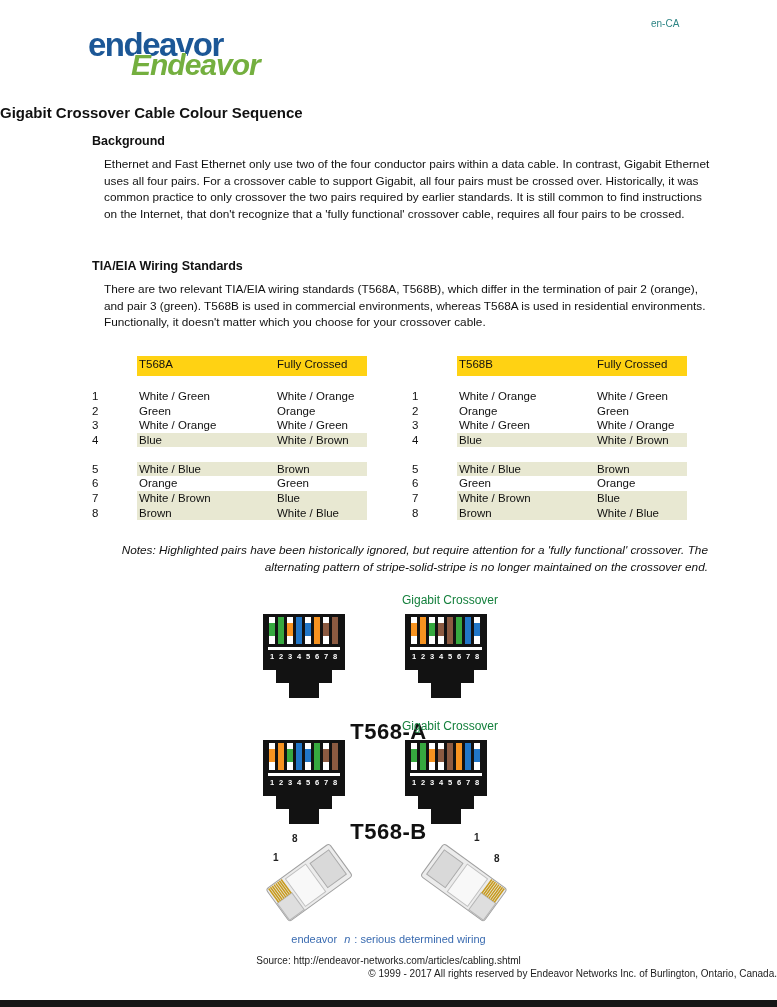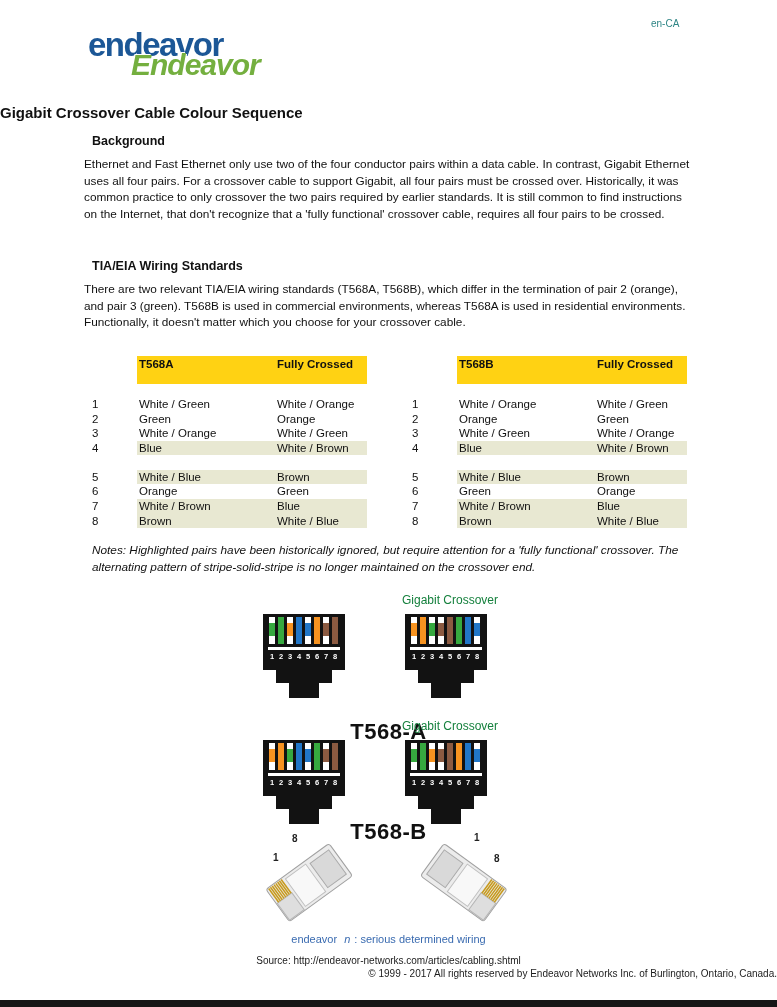--- a/index.html
+++ b/index.html
@@ -10,33 +10,33 @@
   }
   
   .locale{position:absolute;left:651px;top:18px;font-size:10px;color:var(--teal,#2e8585);text-decoration:none;}
   
   .logo{position:absolute;left:88px;top:26px;width:200px;height:58px;cursor:pointer;}
   .logo .l1{position:absolute;left:0;top:0;font-size:33px;font-weight:800;letter-spacing:-1.5px;color:var(--logo-blue,#1c5796);}
   .logo .l2{position:absolute;left:43px;top:22px;font-size:30px;font-weight:800;font-style:italic;letter-spacing:-1px;color:var(--logo-green,#74af3f);text-shadow:1px 1px 0 #fff,-1px -1px 0 #fff;}
   
   .title{position:absolute;left:0;top:104px;width:777px;font-size:15px;font-weight:bold;}
   .h2{position:absolute;left:92px;font-size:12.5px;font-weight:bold;}
-  .para{position:absolute;left:84px;width:614px;font-size:11.8px;line-height:16.6px;}
+  .para{position:absolute;left:104px;width:614px;font-size:11.8px;line-height:16.6px;}
   .h-bg{top:134px;}
   .p-bg{top:156px;}
   .h-std{top:259px;}
   .p-std{top:281px;}
-  .notes{position:absolute;left:92px;top:542px;width:616px;font-size:11.8px;line-height:16.6px;font-style:italic;}
+  .notes{position:absolute;left:92px;top:542px;width:616px;font-size:11.8px;line-height:16.6px;font-style:italic;text-align:right;}
   
   .wiring-tables{position:absolute;left:92px;top:356px;width:620px;height:170px;}
   .wtable{position:absolute;top:0;width:285px;}
   .wtable.t0{left:0;}
   .wtable.t1{left:320px;}
   .trow{display:flex;height:14.6px;line-height:14.6px;font-size:11.5px;}
-  .trow.thead{height:28px;line-height:16px;font-weight:bold;margin-bottom:13px;}
+  .trow.thead{height:20px;line-height:16px;font-weight:normal;margin-bottom:13px;}
   .tnum{width:45px;}
   .tband{position:relative;width:230px;height:100%;}
   .tband.yellow{background:var(--yellow,#ffd213);}
   .tband.hl{background:var(--hl,#e8e8d2);}
   .tc1{position:absolute;left:2px;top:0;white-space:nowrap;}
   .tc2{position:absolute;left:140px;top:0;white-space:nowrap;}
   .tgap{height:14.4px;}
   
   .fig-caption{position:absolute;left:402px;font-size:12px;color:#15803d;}
   .cap-a{top:593px;}

